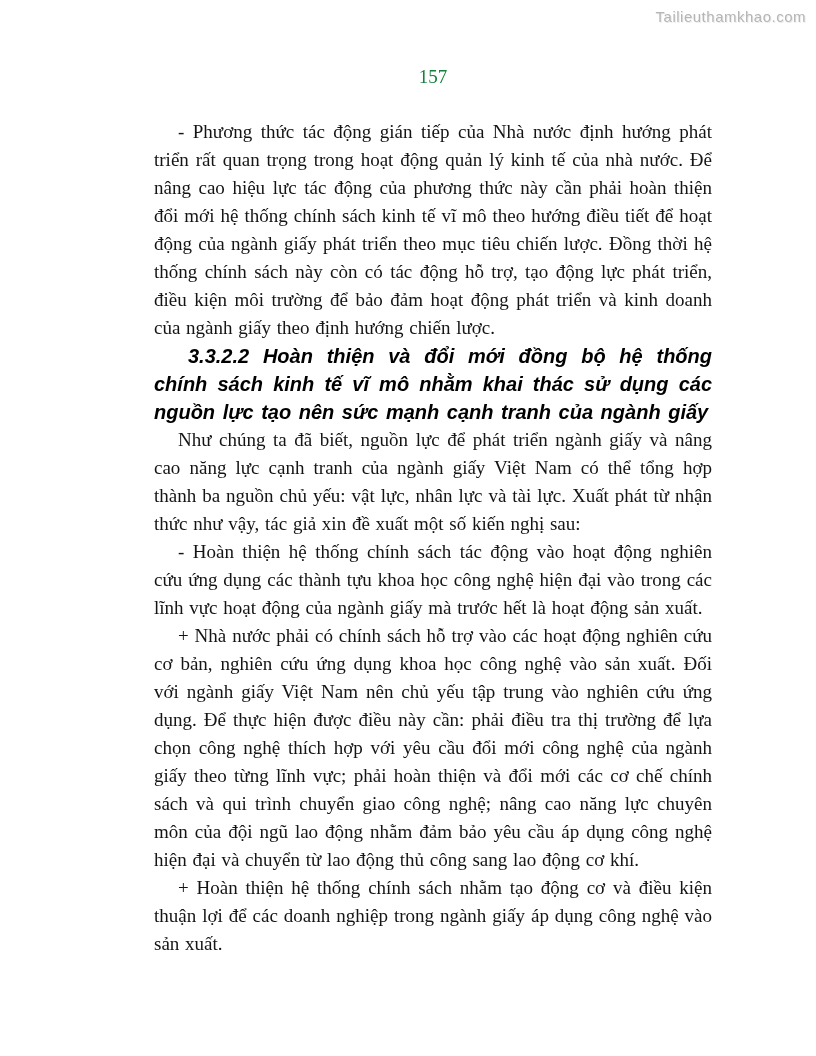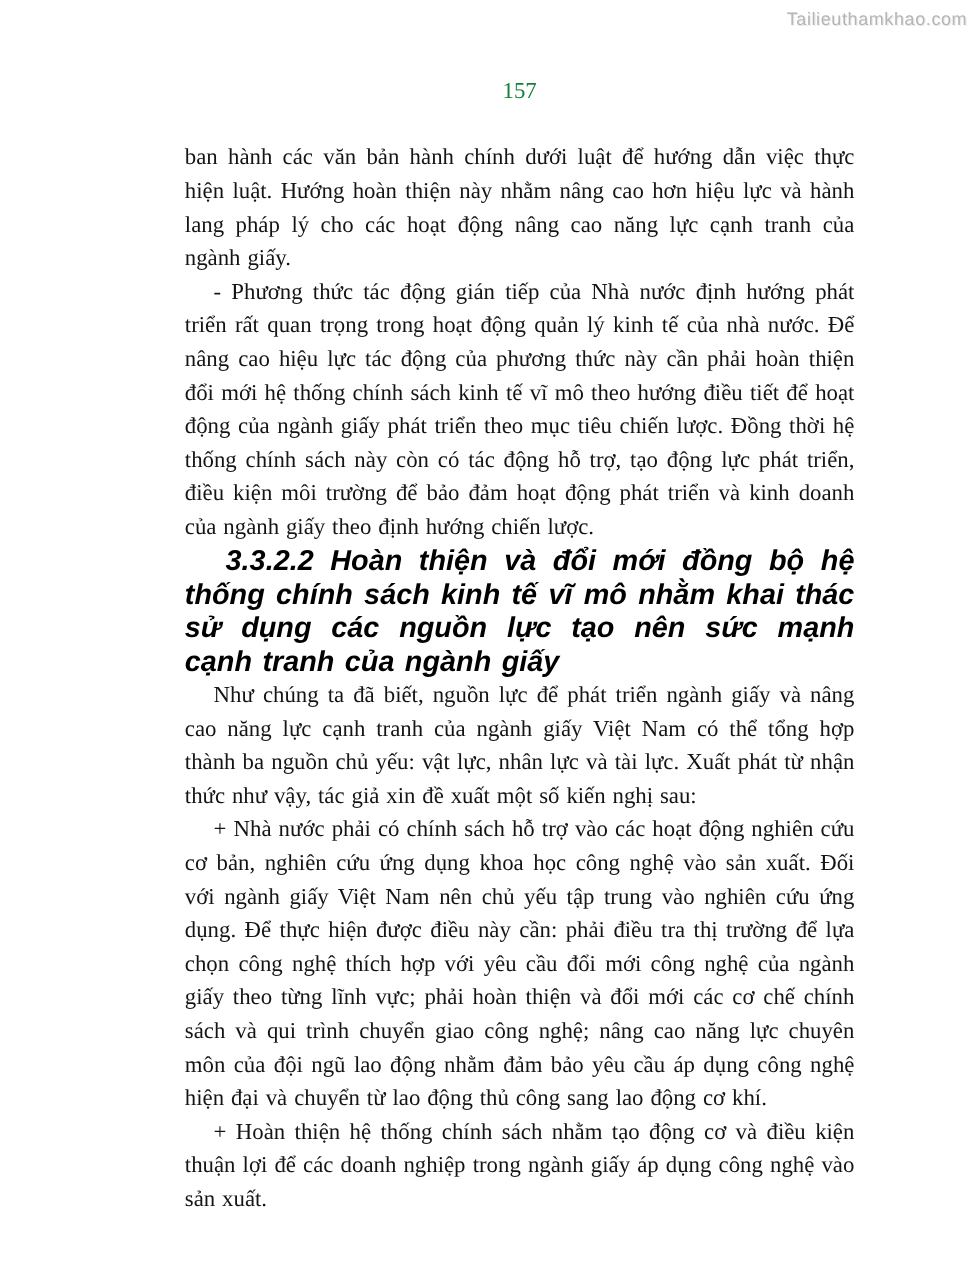--- a/index.html
+++ b/index.html
@@ -53,46 +53,46 @@
     text-indent: 24px;
   }
   .body-para.no-indent {
     text-indent: 0;
   }
   .section-heading {
     margin: 0;
     font-family: "Liberation Sans", sans-serif;
     font-weight: bold;
     font-style: italic;
-    font-size: 24px;
+    font-size: 20px;
     line-height: 28px;
     text-align: justify;
     text-indent: 34px;
     word-spacing: 2px;
     color: #000000;
   }
 </style>
 </head>
 <body>
 
 <div class="page">
 
   <div class="watermark">Tailieuthamkhao.com</div>
 
   <div class="page-number">157</div>
 
   <div class="content">
 
-    <p class="body-para no-indent">ban hành các văn bản hành chính dưới luật để hướng dẫn việc thực hiện luật. Hướng hoàn thiện này nhằm nâng cao hơn hiệu lực và hành lang pháp lý cho các hoạt động nâng cao năng lực cạnh tranh của ngành giấy.</p>
 
     <p class="body-para indent">- Phương thức tác động gián tiếp của Nhà nước định hướng phát triển rất quan trọng trong hoạt động quản lý kinh tế của nhà nước. Để nâng cao hiệu lực tác động của phương thức này cần phải hoàn thiện đổi mới hệ thống chính sách kinh tế vĩ mô theo hướng điều tiết để hoạt động của ngành giấy phát triển theo mục tiêu chiến lược. Đồng thời hệ thống chính sách này còn có tác động hỗ trợ, tạo động lực phát triển, điều kiện môi trường để bảo đảm hoạt động phát triển và kinh doanh của ngành giấy theo định hướng chiến lược.</p>
 
     <h3 class="section-heading">3.3.2.2 Hoàn thiện và đổi mới đồng bộ hệ thống chính sách kinh tế vĩ mô nhằm khai thác sử dụng các nguồn lực tạo nên sức mạnh cạnh tranh của ngành giấy</h3>
 
     <p class="body-para indent">Như chúng ta đã biết, nguồn lực để phát triển ngành giấy và nâng cao năng lực cạnh tranh của ngành giấy Việt Nam có thể tổng hợp thành ba nguồn chủ yếu: vật lực, nhân lực và tài lực. Xuất phát từ nhận thức như vậy, tác giả xin đề xuất một số kiến nghị sau:</p>
 
+    <p class="body-para indent">- Hoàn thiện hệ thống chính sách tác động vào hoạt động nghiên cứu ứng dụng các thành tựu khoa học công nghệ hiện đại vào trong các lĩnh vực hoạt động của ngành giấy mà trước hết là hoạt động sản xuất.</p>
 
     <p class="body-para indent">+ Nhà nước phải có chính sách hỗ trợ vào các hoạt động nghiên cứu cơ bản, nghiên cứu ứng dụng khoa học công nghệ vào sản xuất. Đối với ngành giấy Việt Nam nên chủ yếu tập trung vào nghiên cứu ứng dụng. Để thực hiện được điều này cần: phải điều tra thị trường để lựa chọn công nghệ thích hợp với yêu cầu đổi mới công nghệ của ngành giấy theo từng lĩnh vực; phải hoàn thiện và đổi mới các cơ chế chính sách và qui trình chuyển giao công nghệ; nâng cao năng lực chuyên môn của đội ngũ lao động nhằm đảm bảo yêu cầu áp dụng công nghệ hiện đại và chuyển từ lao động thủ công sang lao động cơ khí.</p>
 
     <p class="body-para indent">+ Hoàn thiện hệ thống chính sách nhằm tạo động cơ và điều kiện thuận lợi để các doanh nghiệp trong ngành giấy áp dụng công nghệ vào sản xuất.</p>
 
   </div>
 </div>
 
 </body></html>

